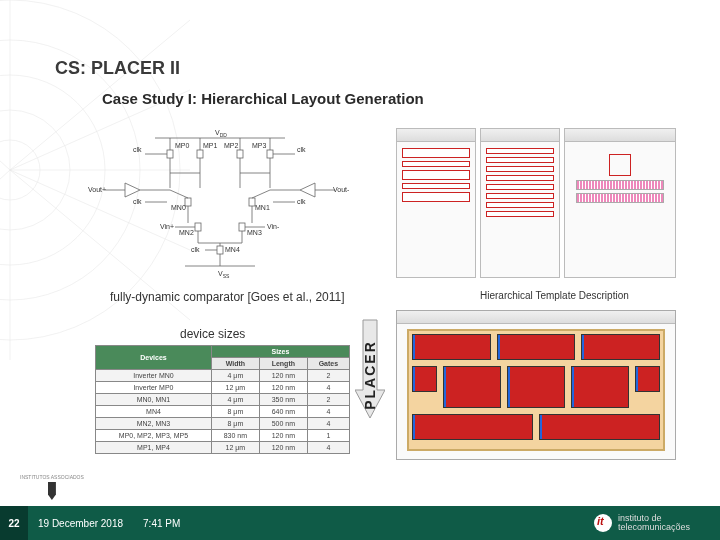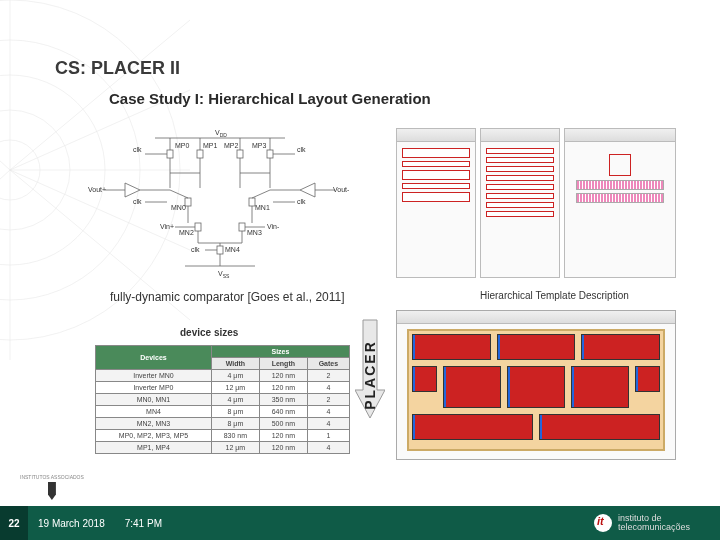--- a/index.html
+++ b/index.html
@@ -12,21 +12,21 @@
   }
   .bg-pattern {
     position: absolute; left: -50px; top: -20px;
     width: 240px; height: 380px; opacity: 0.15;
   }
   .slide-title {
     position: absolute; left: 55px; top: 58px;
     font-size: 18px; font-weight: bold; color: #3a3a3a;
   }
   .subtitle {
-    position: absolute; left: 109px; top: 90px;
+    position: absolute; left: 102px; top: 90px;
     font-size: 15px; font-weight: bold; color: #2a2a2a;
   }
   .schematic {
     position: absolute; left: 85px; top: 128px;
     width: 270px; height: 150px;
     font-size: 7px;
   }
   .schematic .wire { stroke: #666; stroke-width: 0.8; fill: none; }
   .schematic text { font-size: 7px; fill: #333; }
   .caption-left {
@@ -51,21 +51,21 @@
     background: linear-gradient(#f0f0f0,#ddd);
     border-bottom: 1px solid #bbb;
   }
   .tpl-list { padding: 3px; }
   .tpl-box { border: 1px solid #c22; margin: 3px 2px; height: 10px; background: #fff; }
   .tpl-box.sm { height: 6px; }
   .tpl-stripe { height: 10px; margin: 3px; background: repeating-linear-gradient(90deg,#e8b,#e8b 2px,#fff 2px,#fff 3px); border:1px solid #aaa; }
 
   .device-sizes-label {
     position: absolute; left: 180px; top: 327px;
-    font-size: 10px; color: #333; font-weight: bold;
+    font-size: 12px; color: #333;
   }
   .dev-table {
     position: absolute; left: 95px; top: 345px;
     width: 255px;
     border-collapse: collapse; font-size: 7px;
   }
   .dev-table th, .dev-table td {
     border: 0.5px solid #888; padding: 2px 4px; text-align: center;
     color: #444;
   }
@@ -352,21 +352,21 @@
   </div>
 </div>
 
 <div class="assoc">
   <div>INSTITUTOS ASSOCIADOS</div>
   <div class="ist"></div>
 </div>
 
 <div class="footer">
   <div class="pgnum">22</div>
-  <div>19 March 2018</div>
+  <div>19 December 2018</div>
   <div style="width:20px"></div>
   <div>7:41 PM</div>
   <div class="spacer"></div>
   <div class="it-logo">
     <div class="it-dot"></div>
     <div style="line-height:1;max-width:90px">instituto de telecomunicações</div>
   </div>
 </div>
 
 </body></html>

